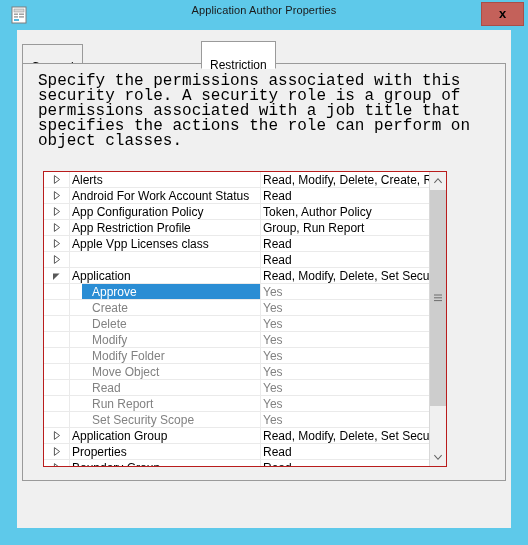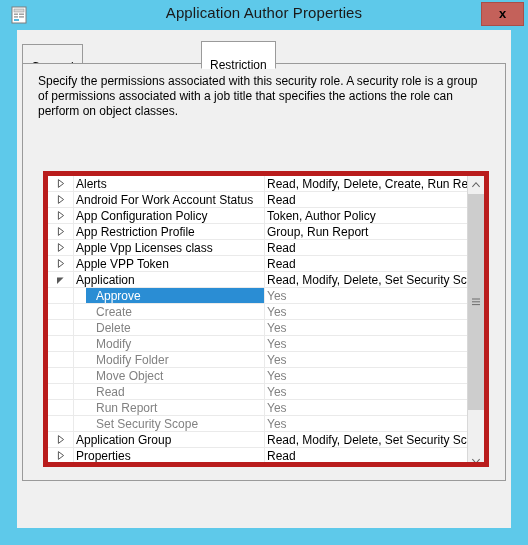--- a/index.html
+++ b/index.html
@@ -37,21 +37,21 @@
   #title-icon {
     position: absolute;
     left: 10px; top: 6px;
     width: 18px; height: 18px;
   }
   #title-text {
     position: absolute;
     left: 0; top: 4px;
     width: 528px;
     text-align: center;
-    font-size: 15px;
+    font-size: 11px;
     color: #1a1a1a;
     letter-spacing: 0.1px;
     pointer-events: none;
   }
   #close-btn {
     position: absolute;
     right: 4px; top: 2px;
     width: 43px; height: 24px;
     background: #c4615a;
     border: 1px solid #a94e48;
@@ -114,33 +114,34 @@
     height: 418px;
     background: #f0f0f0;
     border: 1px solid #9a9a9a;
     box-sizing: border-box;
   }
 
   #desc {
     position: absolute;
     left: 15px; top: 10px;
     width: 450px;
-    font-size: 12px;
+    font-size: 16px;
     line-height: 15px;
     color: #000;
+    font-family: Liberation Mono, monospace;
   }
 
   
   #listview {
     position: absolute;
     left: 20px; top: 107px;
-    width: 446px;
+    width: 404px;
     height: 296px;
     background: #ffffff;
-    border: 5px solid #b91c1c;
+    border: 1px solid #b91c1c;
     box-sizing: border-box;
     overflow: hidden;
   }
   #listclip {
     position: absolute;
     left: 0; top: 0;
     width: 427px;
     height: 294px;
     overflow: hidden;
   }
@@ -349,21 +350,20 @@
                 </svg></span>
               <span class="name">Apple Vpp Licenses class</span>
               <span class="value">Read</span>
             </div>
             <div class="row parent">
               <div class="ldiv"></div>
               <div class="vdiv"></div>
               <span class="twisty"><svg width="11" height="11" viewBox="0 0 11 11">
                   <path d="M3.4 1.6 L8.6 5.5 L3.4 9.4 Z" fill="none" stroke="#595959" stroke-width="1" stroke-linejoin="round"></path>
                 </svg></span>
-              <span class="name">Apple VPP Token</span>
               <span class="value">Read</span>
             </div>
             <div class="row parent">
               <div class="ldiv"></div>
               <div class="vdiv"></div>
               <span class="twisty"><svg width="11" height="11" viewBox="0 0 11 11">
                   <path d="M2 3.6 L8.6 3.6 L2 10 Z" fill="#595959"></path>
                 </svg></span>
               <span class="name">Application</span>
               <span class="value">Read, Modify, Delete, Set Security Scope, Cr</span>

